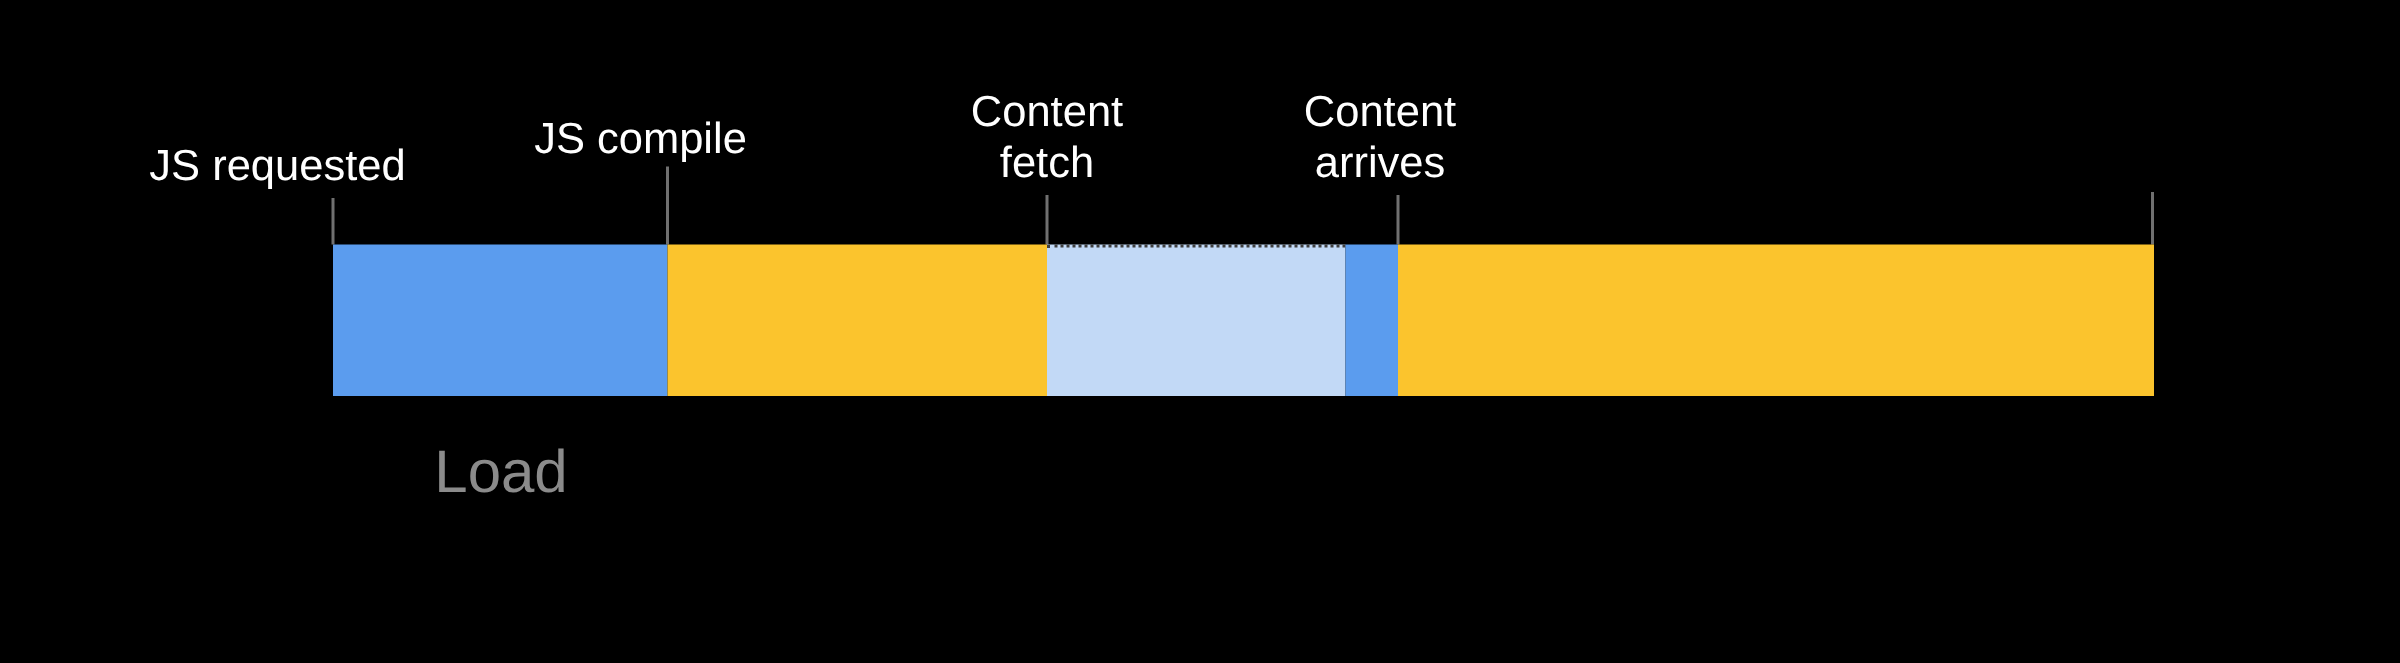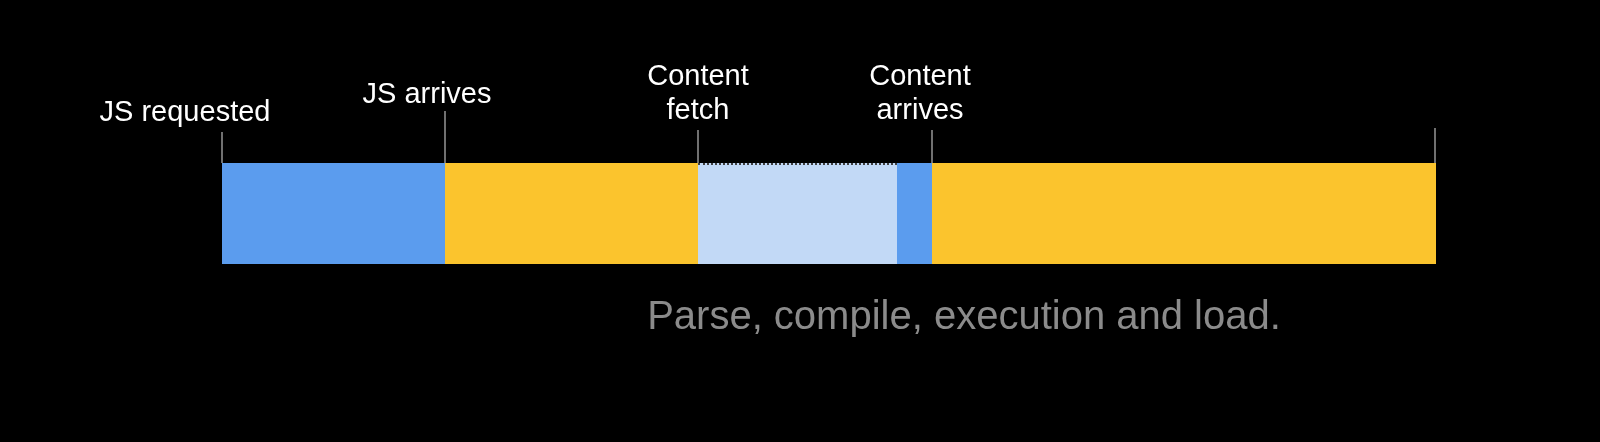--- a/index.html
+++ b/index.html
@@ -74,35 +74,35 @@
   }
   .p0 { left: 334px; top: 292px; }
   .p1 { left: 964px; top: 292px; }
 </style>
 </head>
 <body>
 
 <div class="stage">
 
   <div class="mlabel m0">JS requested</div>
-  <div class="mlabel m1">JS arrives</div>
+  <div class="mlabel m1">JS compile</div>
   <div class="mlabel m2">Content
 fetch</div>
   <div class="mlabel m3">Content
 arrives</div>
 
   <div class="tick t0" style="background-color: rgb(112, 112, 112);"></div>
   <div class="tick t1" style="background-color: rgb(112, 112, 112);"></div>
   <div class="tick t2" style="background-color: rgb(112, 112, 112);"></div>
   <div class="tick t3" style="background-color: rgb(112, 112, 112);"></div>
   <div class="tick t4" style="background-color: rgb(112, 112, 112);"></div>
 
   <div class="bar">
     <div class="seg s0" style="background-color: rgb(91, 156, 238);"></div>
     <div class="seg s1" style="background-color: rgb(251, 196, 45);"></div>
     <div class="seg s2" style="background-color: rgb(194, 217, 246);"></div>
     <div class="seg s3" style="background-color: rgb(91, 156, 238);"></div>
     <div class="seg s4" style="background-color: rgb(251, 196, 45);"></div>
   </div>
 
-  <div class="phase p1">Parse, compile, execution and load.</div>
+  <div class="phase p0">Load</div>
 
 </div>
 
 </body></html>

